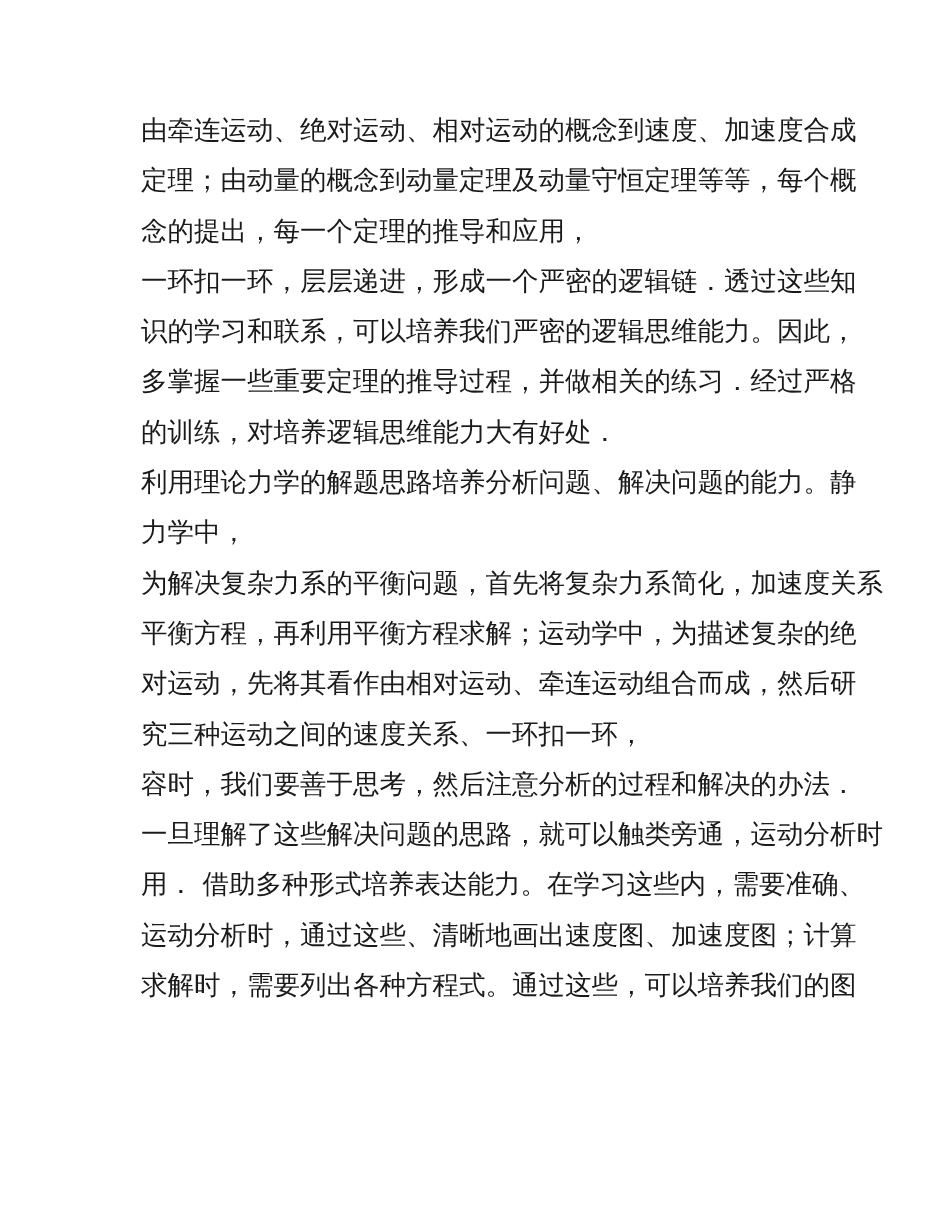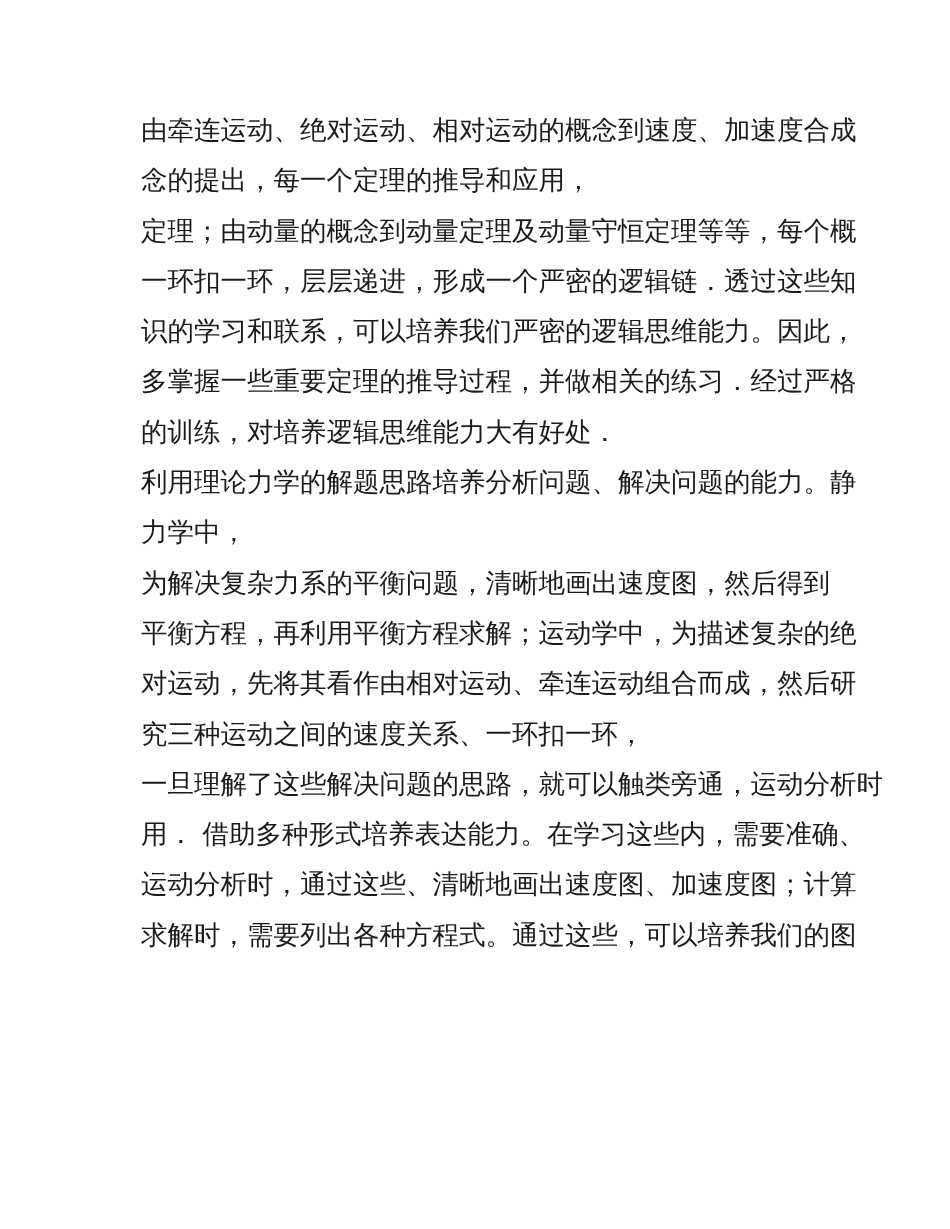--- a/index.html
+++ b/index.html
@@ -38,30 +38,31 @@
       white-space: nowrap;
       overflow: visible;
     }
   </style>
 </head>
 <body>
 
 <div class="page">
   <div class="text-block">
     <div class="line">由牵连运动、绝对运动、相对运动的概念到速度、加速度合成</div>
+    <div class="line">定理；由动量的概念到动量定理及动量守恒定理等等，每个概</div>
     <div class="line">念的提出，每一个定理的推导和应用，</div>
-    <div class="line">定理；由动量的概念到动量定理及动量守恒定理等等，每个概</div>
     <div class="line">一环扣一环，层层递进，形成一个严密的逻辑链．透过这些知</div>
     <div class="line">识的学习和联系，可以培养我们严密的逻辑思维能力。因此，</div>
     <div class="line">多掌握一些重要定理的推导过程，并做相关的练习．经过严格</div>
     <div class="line">的训练，对培养逻辑思维能力大有好处．</div>
     <div class="line">利用理论力学的解题思路培养分析问题、解决问题的能力。静</div>
     <div class="line">力学中，</div>
-    <div class="line">为解决复杂力系的平衡问题，清晰地画出速度图，然后得到</div>
+    <div class="line">为解决复杂力系的平衡问题，首先将复杂力系简化，加速度关系</div>
     <div class="line">平衡方程，再利用平衡方程求解；运动学中，为描述复杂的绝</div>
     <div class="line">对运动，先将其看作由相对运动、牵连运动组合而成，然后研</div>
     <div class="line">究三种运动之间的速度关系、一环扣一环，</div>
+    <div class="line">容时，我们要善于思考，然后注意分析的过程和解决的办法．</div>
     <div class="line">一旦理解了这些解决问题的思路，就可以触类旁通，运动分析时</div>
     <div class="line">用． 借助多种形式培养表达能力。在学习这些内，需要准确、</div>
     <div class="line">运动分析时，通过这些、清晰地画出速度图、加速度图；计算</div>
     <div class="line">求解时，需要列出各种方程式。通过这些，可以培养我们的图</div>
   </div>
 </div>
 
 </body></html>

